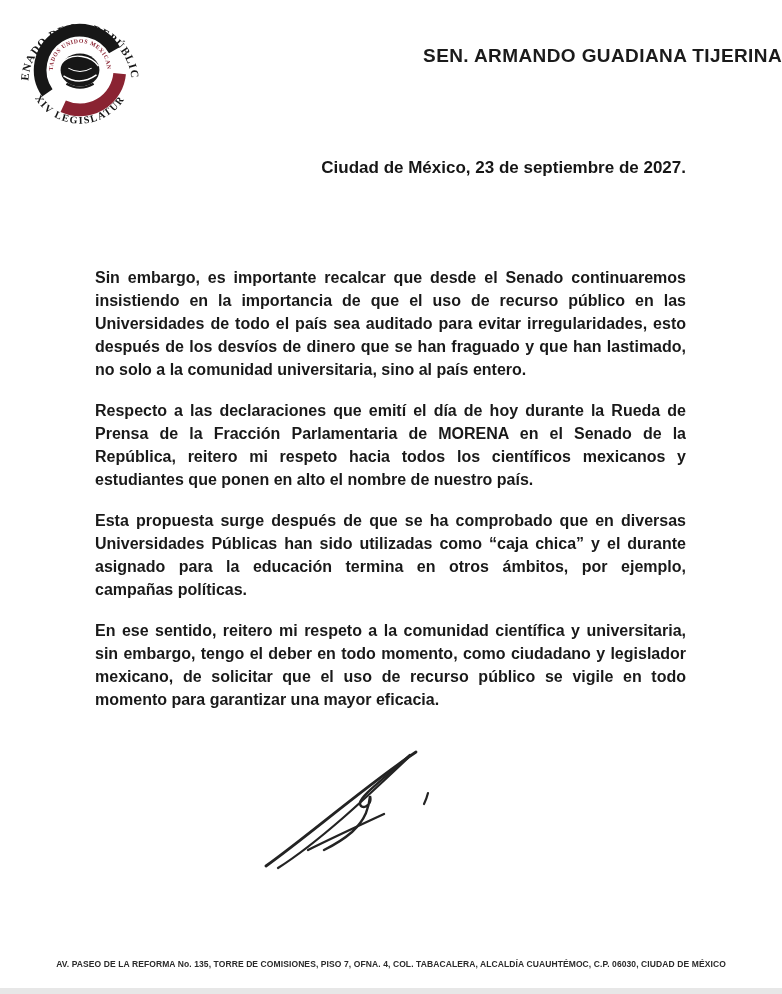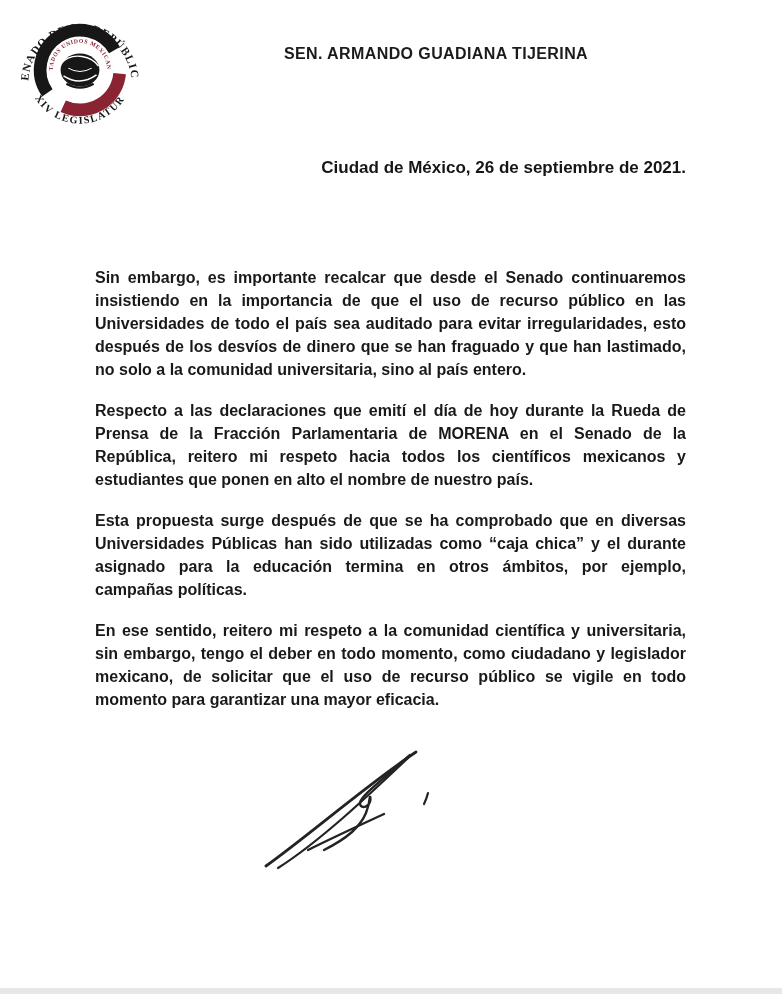--- a/index.html
+++ b/index.html
@@ -20,22 +20,22 @@
     left: 12px;
     top: 6px;
     width: 136px;
     height: 134px;
   }
   .sender {
     position: absolute;
     left: 90px;
     right: 0;
     top: 45px;
-    text-align: center;
-    font-size: 16px;
+    text-align: right;
+    font-size: 19px;
     font-weight: bold;
     letter-spacing: 0.4px;
     color: #1b1b1b;
     white-space: nowrap;
   }
   .dateline {
     position: absolute;
     top: 158px;
     right: 96px;
     font-size: 17px;
@@ -123,21 +123,21 @@
         <path d="M 50 58 q 8 -10 22 -8 q 12 2 17 10" fill="none" stroke="#ffffff" stroke-width="1.4"></path>
         <path d="M 53 70 q 17 11 34 -1" fill="none" stroke="#ffffff" stroke-width="1.6"></path>
         <path d="M 58 62 q 12 7 24 0" fill="none" stroke="#ffffff" stroke-width="1.1"></path>
         <path d="M 56 78 q 14 8 28 0" fill="none" stroke="#171717" stroke-width="2.4"></path>
       </g>
     </svg>
   </div>
 
   <div class="sender">SEN. ARMANDO GUADIANA TIJERINA</div>
 
-  <div class="dateline">Ciudad de México, 26 de septiembre de 2021.</div>
+  <div class="dateline">Ciudad de México, 23 de septiembre de 2027.</div>
 
   <div class="letter-body">
     <p class="par">Sin embargo, es importante recalcar que desde el Senado continuaremos insistiendo en la importancia de que el uso de recurso público en las Universidades de todo el país sea auditado para evitar irregularidades, esto después de los desvíos de dinero que se han fraguado y que han lastimado, no solo a la comunidad universitaria, sino al país entero.</p>
     <p class="par">Respecto a las declaraciones que emití el día de hoy durante la Rueda de Prensa de la Fracción Parlamentaria de MORENA en el Senado de la República, reitero mi respeto hacia todos los científicos mexicanos y estudiantes que ponen en alto el nombre de nuestro país.</p>
     <p class="par">Esta propuesta surge después de que se ha comprobado que en diversas Universidades Públicas han sido utilizadas como “caja chica” y el durante asignado para la educación termina en otros ámbitos, por ejemplo, campañas políticas.</p>
     <p class="par">En ese sentido, reitero mi respeto a la comunidad científica y universitaria, sin embargo, tengo el deber en todo momento, como ciudadano y legislador mexicano, de solicitar que el uso de recurso público se vigile en todo momento para garantizar una mayor eficacia.</p>
   </div>
 
   <div class="signature">
     <svg viewBox="0 0 182 132" width="182" height="132" aria-hidden="true">
@@ -145,16 +145,17 @@
         <path d="M 10 120 C 52 90, 112 38, 160 6"></path>
         <path d="M 22 122 C 66 94, 116 46, 152 12" stroke-width="2.2"></path>
         <path d="M 154 9 C 128 33, 104 50, 104 57 C 104 65, 117 60, 114 50 C 113 61, 110 73, 96 86 C 88 93, 78 99, 68 104" stroke-width="2.4"></path>
         <path d="M 52 104 C 74 93, 102 80, 128 68" stroke-width="2.4"></path>
         <path d="M 172 47 C 171 51, 170 54, 168 58" stroke-width="2.2"></path>
       </g>
     </svg>
   </div>
 
   <div class="footer">
+    <div>AV. PASEO DE LA REFORMA No. 135, TORRE DE COMISIONES, PISO 7, OFNA. 4, COL. TABACALERA, ALCALDÍA CUAUHTÉMOC, C.P. 06030, CIUDAD DE MÉXICO</div>
   </div>
 
   <div class="scan-edge"></div>
 </div>
 
 </body></html>

